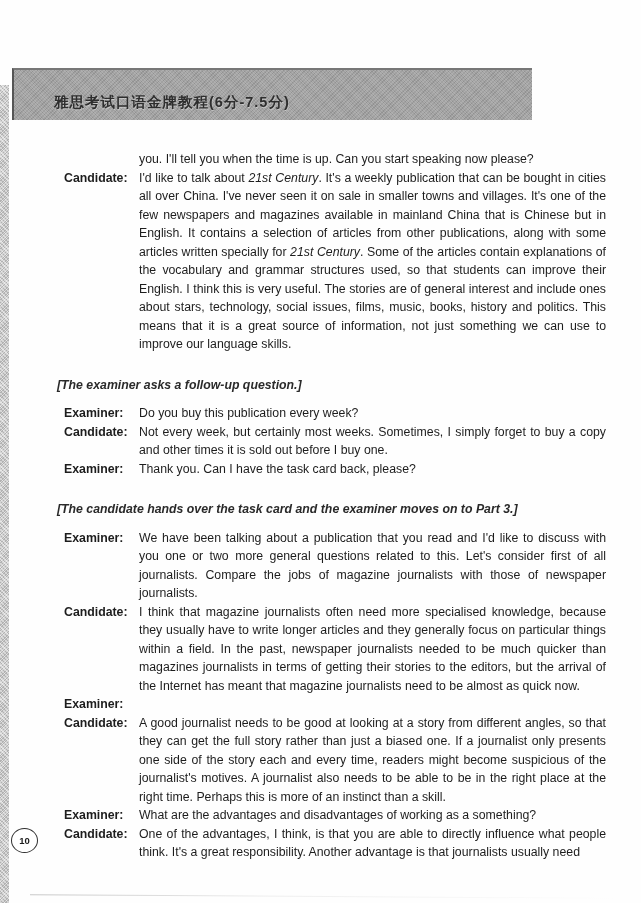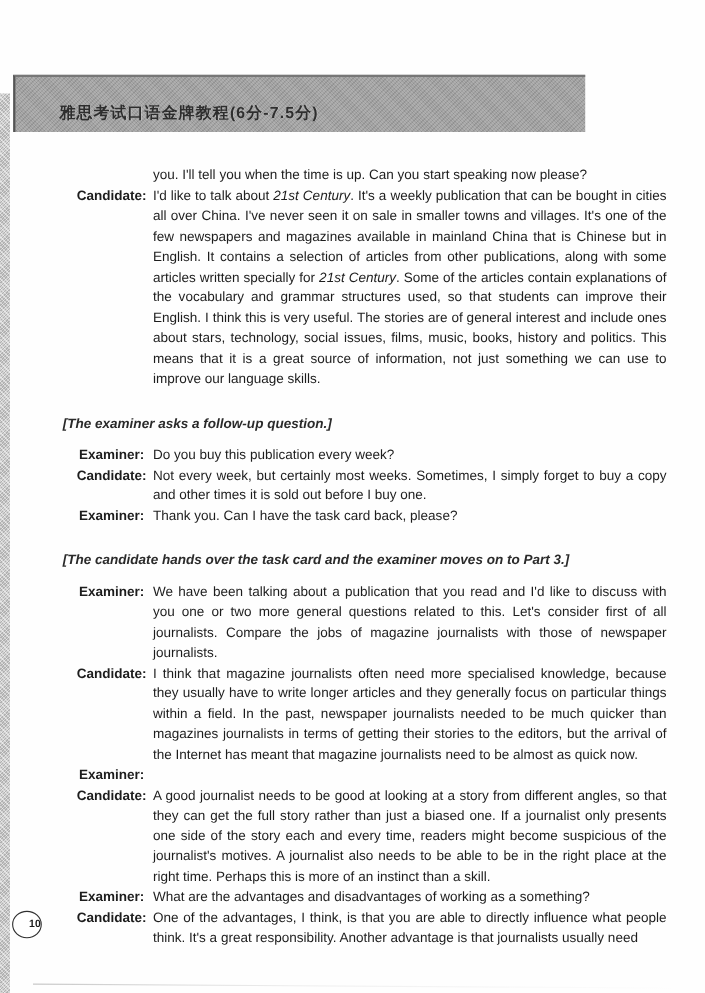--- a/index.html
+++ b/index.html
@@ -49,42 +49,41 @@
     left: 64px; top: 150px;
     width: 542px;
     font-size: 12.3px;
     line-height: 18.5px;
   }
   .block { display: flex; }
   .block .speaker {
     flex: 0 0 75px;
     font-weight: bold;
     white-space: nowrap;
-    text-align: center;
   }
   .block .text {
     flex: 1 1 auto;
     text-align: justify;
   }
   .block.stage {
     margin: 10px 0 10px -7px;
     font-weight: bold;
     font-style: italic;
     color: #2a2a2a;
   }
   .block.stage .text { text-align: left; margin-top: 12px; }
   .block .text i { font-style: italic; }
   
   .page-badge {
     position: absolute;
     left: 11px; top: 828px;
     width: 27px; height: 25px;
     border: 1.4px solid #2f2f2f;
     border-radius: 50%;
-    display: flex; align-items: center; justify-content: flex-end;
+    display: flex; align-items: center; justify-content: center;
     font-size: 9.5px;
     font-weight: bold;
     color: #1c1c1c;
     background: #fff;
   }
   
   .scan-line {
     position: absolute;
     left: 30px; top: 896px;
     width: 590px; height: 1px;

